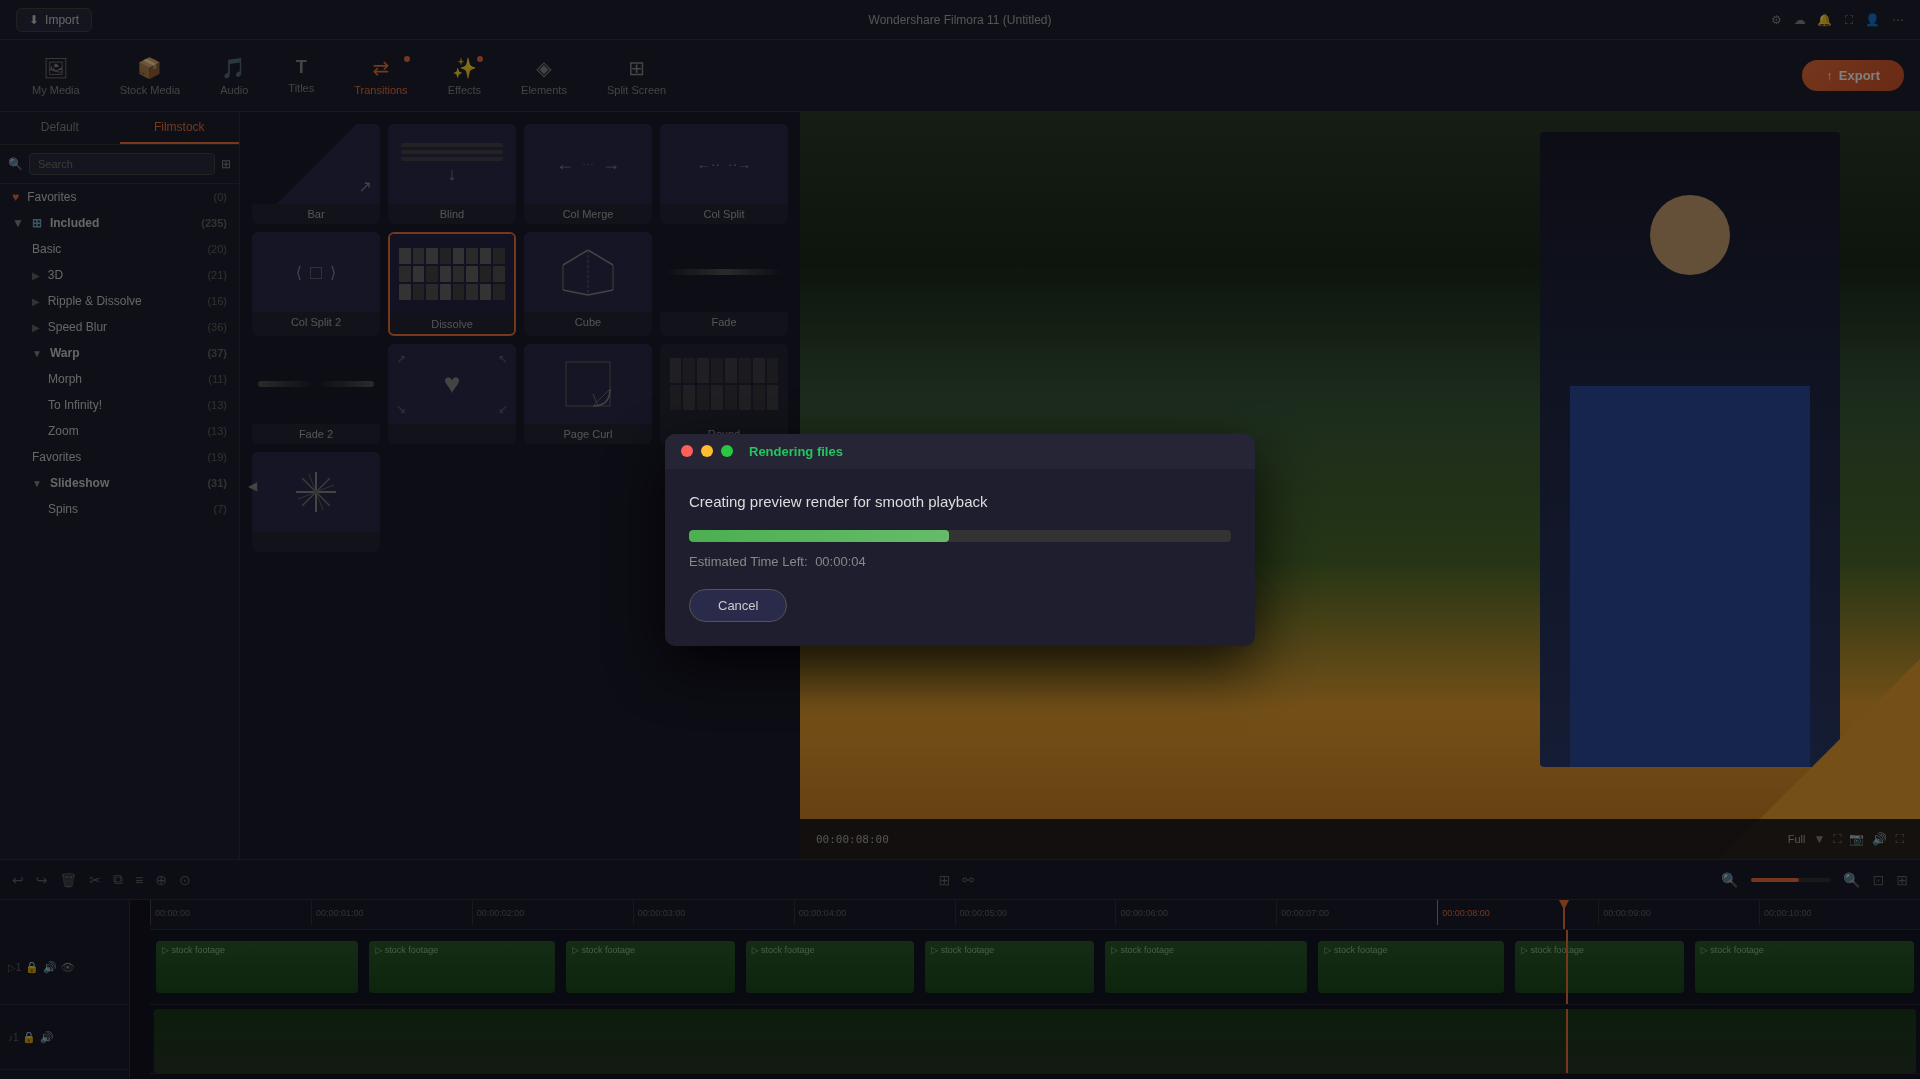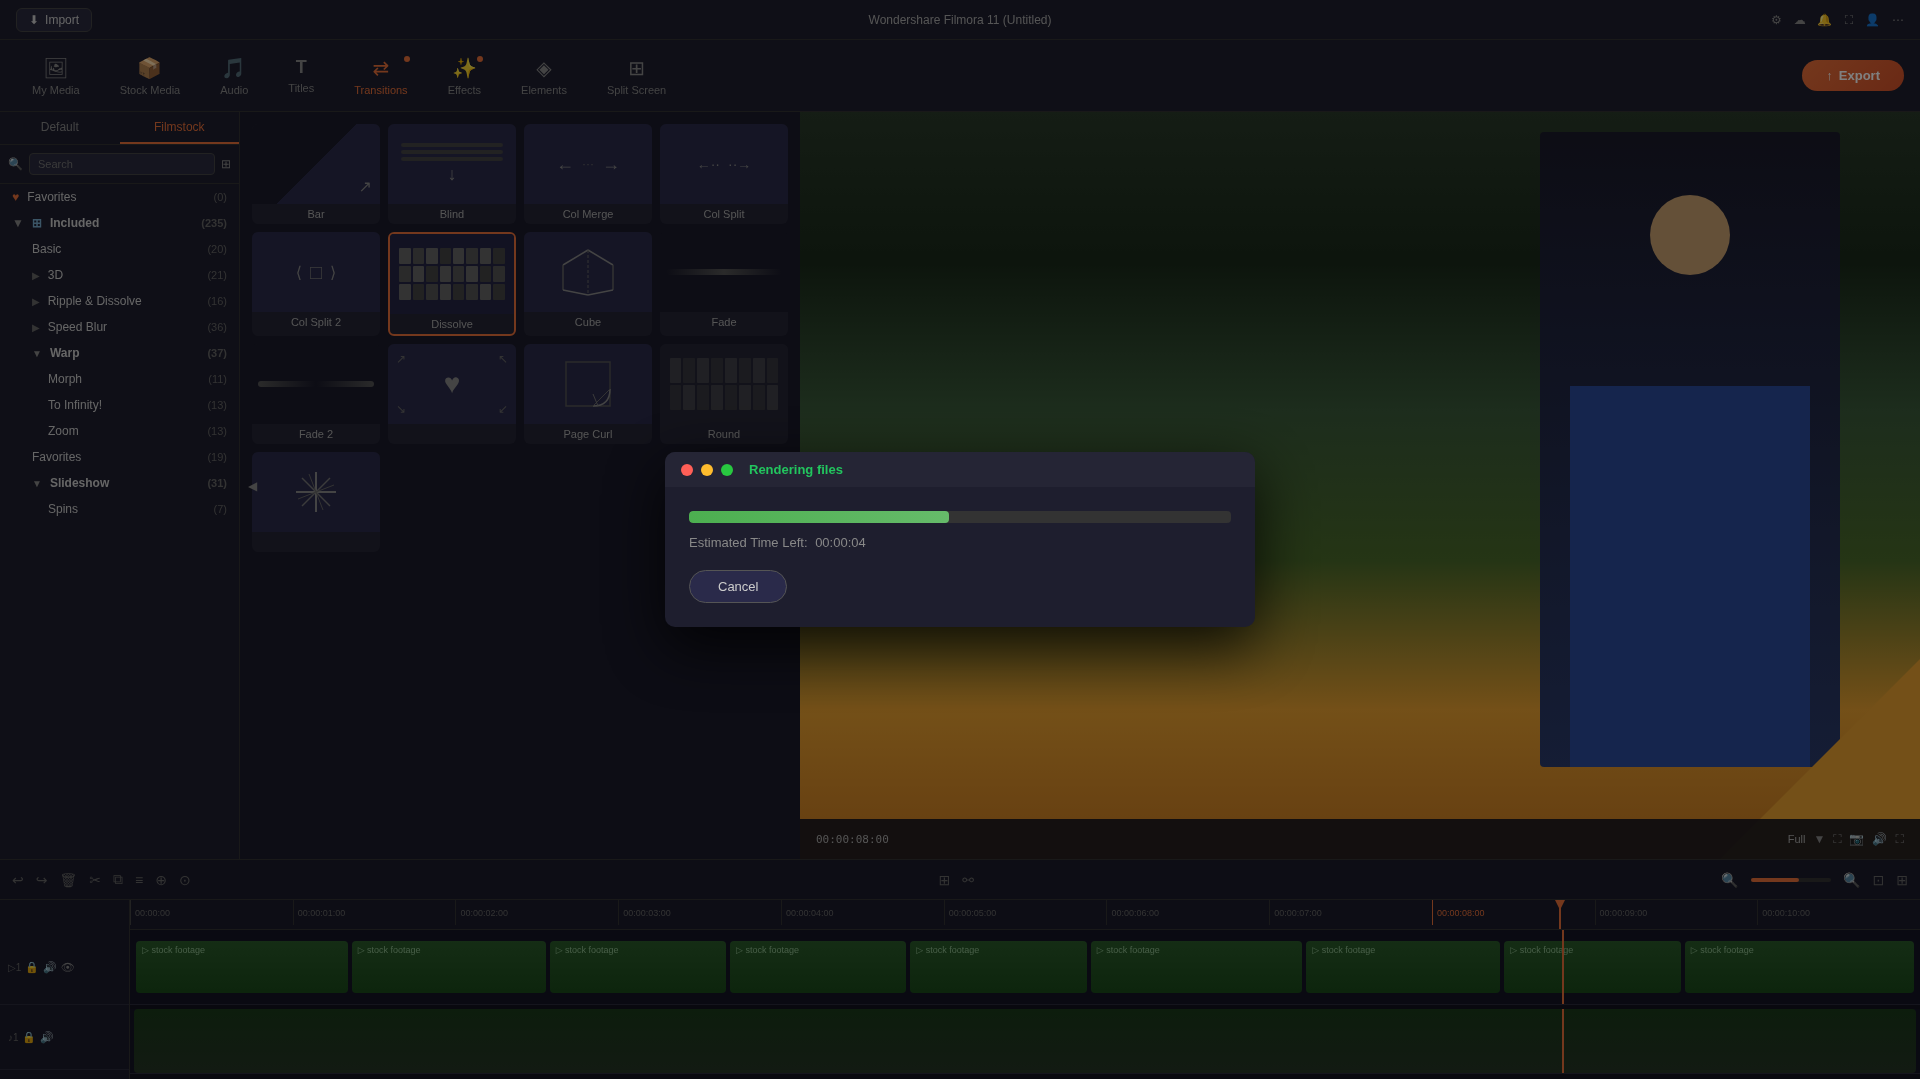--- a/index.html
+++ b/index.html
@@ -554,21 +554,21 @@
         <span style="cursor:pointer;">👁</span>
       </div>
 
       <div style="height:65px;display:flex;align-items:center;padding:0 8px;gap:4px;color:#888;font-size:11px;border-bottom:1px solid #2a2a3a;">
         <span style="color:#666;font-size:10px;">♪1</span>
         <span style="cursor:pointer;">🔒</span>
         <span style="cursor:pointer;">🔊</span>
       </div>
     </div>
 
-    <div style="flex:1;position:relative;overflow:hidden;">
+    <div style="flex:1;position:relative;overflow:hidden;margin-left:20px;">
 
       <div style="height:30px;background:#1a1a2a;border-bottom:1px solid #333;display:flex;align-items:flex-end;padding-bottom:4px;position:relative;">
         <div style="display:flex;width:100%;height:100%;align-items:center;">
           <div style="flex:1;border-left:1px solid #444;font-size:9px;color:#666;padding-left:4px;height:100%;display:flex;align-items:center;">00:00:00</div>
           <div style="flex:1;border-left:1px solid #333;font-size:9px;color:#666;padding-left:4px;height:100%;display:flex;align-items:center;">00:00:01:00</div>
           <div style="flex:1;border-left:1px solid #333;font-size:9px;color:#666;padding-left:4px;height:100%;display:flex;align-items:center;">00:00:02:00</div>
           <div style="flex:1;border-left:1px solid #333;font-size:9px;color:#666;padding-left:4px;height:100%;display:flex;align-items:center;">00:00:03:00</div>
           <div style="flex:1;border-left:1px solid #333;font-size:9px;color:#666;padding-left:4px;height:100%;display:flex;align-items:center;">00:00:04:00</div>
           <div style="flex:1;border-left:1px solid #333;font-size:9px;color:#666;padding-left:4px;height:100%;display:flex;align-items:center;">00:00:05:00</div>
           <div style="flex:1;border-left:1px solid #333;font-size:9px;color:#666;padding-left:4px;height:100%;display:flex;align-items:center;">00:00:06:00</div>
@@ -577,21 +577,21 @@
           <div style="flex:1;border-left:1px solid #333;font-size:9px;color:#666;padding-left:4px;height:100%;display:flex;align-items:center;">00:00:09:00</div>
           <div style="flex:1;border-left:1px solid #333;font-size:9px;color:#666;padding-left:4px;height:100%;display:flex;align-items:center;">00:00:10:00</div>
         </div>
 
         <div style="position:absolute;left:calc(80% - 3px);top:0;width:2px;height:100%;background:#e8703a;">
           <div style="width:10px;height:10px;background:#e8703a;clip-path:polygon(50% 100%,0 0,100% 0);position:absolute;top:0;left:-4px;"></div>
         </div>
       </div>
 
       <div style="height:75px;border-bottom:1px solid #2a2a3a;position:relative;background:#151525;">
-        <div style="display:flex;height:100%;align-items:center;padding:6px;gap:4px;">
+        <div style="display:flex;height:100%;align-items:center;padding:6px;gap:11px;">
 
           <div class="clip" style="background:linear-gradient(180deg,#2a5a2a,#1a4a1a);min-width:130px;flex:1.2;">
             <span class="clip-label" style="font-size:9px;color:#8fbc8f;padding:2px 4px;position:absolute;top:2px;left:2px;">▷ stock footage</span>
           </div>
           <div class="clip" style="background:linear-gradient(180deg,#2a5a2a,#1a4a1a);min-width:120px;flex:1.1;">
             <span class="clip-label" style="font-size:9px;color:#8fbc8f;padding:2px 4px;position:absolute;top:2px;left:2px;">▷ stock footage</span>
           </div>
           <div class="clip" style="background:linear-gradient(180deg,#2a5a2a,#1a4a1a);min-width:120px;flex:1;">
             <span class="clip-label" style="font-size:9px;color:#8fbc8f;padding:2px 4px;position:absolute;top:2px;left:2px;">▷ stock footage</span>
           </div>
@@ -629,20 +629,21 @@
 
 <div id="dialog-overlay">
   <div id="render-dialog">
     <div class="dialog-titlebar">
       <div class="dialog-dot dot-red"></div>
       <div class="dialog-dot dot-yellow"></div>
       <div class="dialog-dot dot-green"></div>
       <span class="dialog-title">Rendering files</span>
     </div>
     <div class="dialog-body">
+      <div class="dialog-msg">Creating preview render for smooth playback</div>
       <div class="progress-bar-bg">
         <div class="progress-bar-fill" style="width: 48%;"></div>
       </div>
       <div class="time-left">
         <span>Estimated Time Left:</span>
         <span style="margin-left:4px;">00:00:04</span>
       </div>
       <div class="dialog-actions">
         <button class="cancel-btn">Cancel</button>
       </div>

